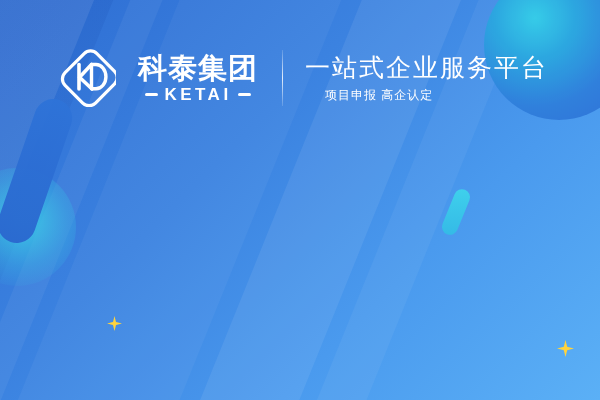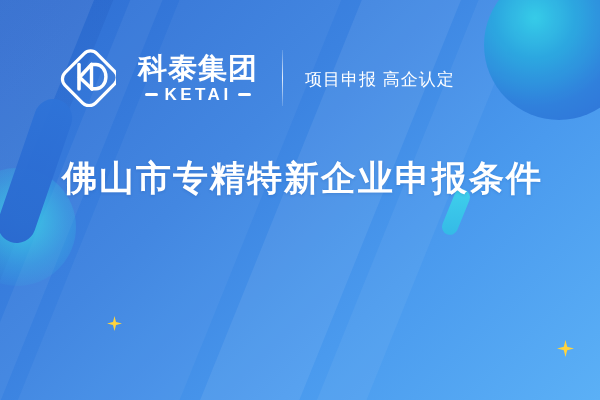--- a/index.html
+++ b/index.html
@@ -182,26 +182,27 @@
   .tagline-main {
     color: #ffffff;
     font-size: 25px;
     font-weight: 400;
     letter-spacing: 2px;
     line-height: 1.18;
     white-space: nowrap;
   }
   .tagline-sub {
     color: #ffffff;
-    font-size: 17px;
+    font-size: 12px;
     font-weight: 400;
     letter-spacing: 1px;
     line-height: 1.35;
     margin-top: 4px;
     white-space: nowrap;
+    margin-left: 20px;
   }
 
   
   .title {
     position: absolute;
     left: 62px;
     top: 156px;
     color: #ffffff;
     font-size: 35px;
     font-weight: 700;
@@ -251,19 +252,19 @@
       <div class="logo-en-row">
         <span class="logo-dash"></span>
         <span class="logo-en">KETAI</span>
         <span class="logo-dash"></span>
       </div>
     </div>
 
     <div class="divider"></div>
 
     <div class="tagline">
+      <div class="tagline-main">一站式企业服务平台</div>
       <div class="tagline-sub">项目申报 高企认定</div>
     </div>
   </div>
 
-  <div class="title">佛山市专精特新企业申报条件</div>
 
 </div>
 
 </body></html>

